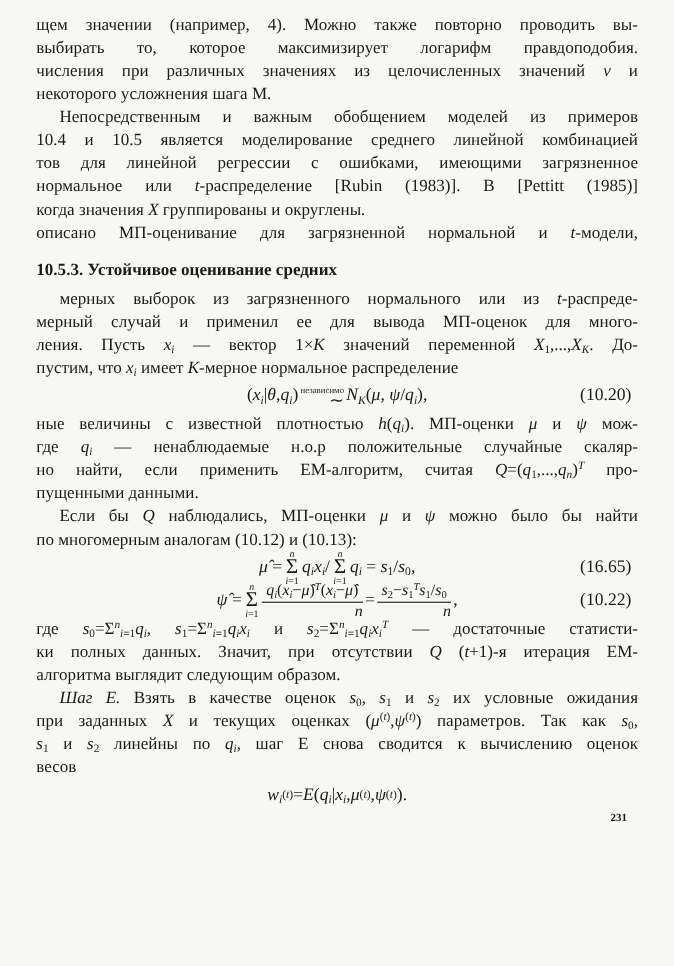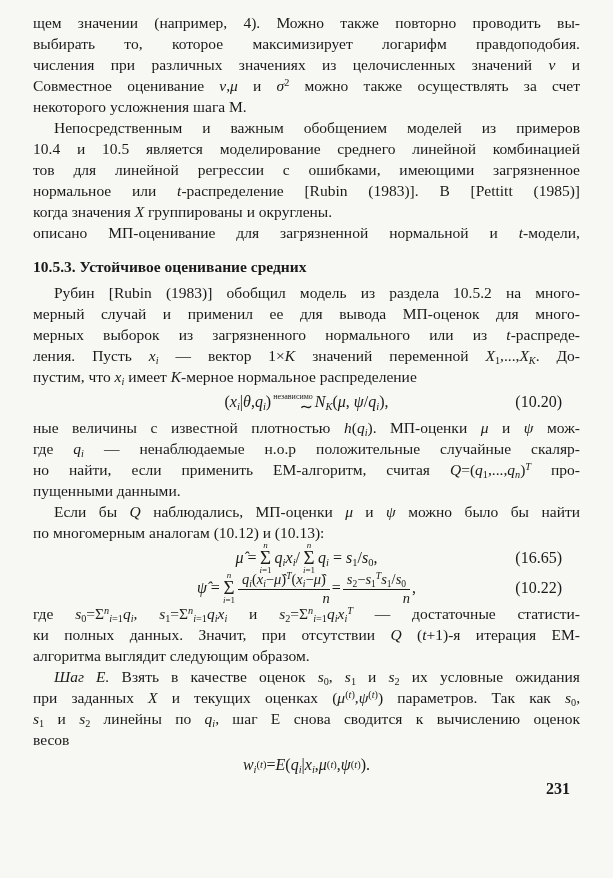--- a/index.html
+++ b/index.html
@@ -49,21 +49,21 @@
     min-height: 26px;
   }
   .eq-body {
     font-size: 16px;
     display: inline-flex;
     align-items: center;
   }
   .eq-body > span { margin: 0 1px; }
   .eq-num {
     position: absolute;
-    right: 18px;
+    right: 6px;
     top: 50%;
     transform: translateY(-50%);
     font-size: 16px;
     font-style: normal;
   }
   .bigsum {
     display: inline-flex;
     flex-direction: column;
     align-items: center;
     vertical-align: middle;
@@ -88,54 +88,52 @@
     margin: 0 1px;
   }
   .approx-stack .over { font-size: 8px; line-height: 8px; }
   .approx-stack .tilde { font-size: 16px; line-height: 11px; }
 
   .page-number {
     margin-top: auto;
     margin-bottom: 14px;
     padding-right: 10px;
     text-align: right;
-    font-size: 16px;
+    font-size: 10px;
     font-weight: bold;
   }
 </style>
 </head>
 <body>
 
 <div class="page">
 
   <div class="para">
       <div class="line">щем значении (например, 4). Можно также повторно проводить вы-</div>
       <div class="line">выбирать то, которое максимизирует логарифм правдоподобия.</div>
       <div class="line">числения при различных значениях из целочисленных значений <i>ν</i> и</div>
-      <div class="line">Совместное оценивание <i>ν</i>,<i>μ</i> и <i>σ</i><sup>2</sup> можно также осуществлять за счет</div>
       <div class="line last-line">некоторого усложнения шага М.</div>
     </div>
 
   <div class="para indented">
       <div class="line">Непосредственным и важным обобщением моделей из примеров</div>
       <div class="line">10.4 и 10.5 является моделирование среднего линейной комбинацией</div>
       <div class="line">тов для линейной регрессии с ошибками, имеющими загрязненное</div>
       <div class="line">нормальное или <i>t</i>-распределение [Rubin (1983)]. В [Pettitt (1985)]</div>
       <div class="line last-line">когда значения <i>X</i> группированы и округлены.</div>
       <div class="line">описано МП-оценивание для загрязненной нормальной и <i>t</i>-модели,</div>
     </div>
 
   <div class="section-heading">
     <div class="hline">10.5.3. Устойчивое оценивание средних</div>
   </div>
 
   <div class="para indented">
-      <div class="line">Рубин [Rubin (1983)] обобщил модель из раздела 10.5.2 на много-</div>
+      <div class="line">мерных выборок из загрязненного нормального или из <i>t</i>-распреде-</div>
       <div class="line">мерный случай и применил ее для вывода МП-оценок для много-</div>
-      <div class="line">мерных выборок из загрязненного нормального или из <i>t</i>-распреде-</div>
       <div class="line">ления. Пусть <i>x<sub>i</sub></i> — вектор 1×<i>K</i> значений переменной <i>X</i><sub>1</sub>,...,<i>X<sub>K</sub></i>. До-</div>
       <div class="line last-line">пустим, что <i>x<sub>i</sub></i> имеет <i>K</i>-мерное нормальное распределение</div>
     </div>
 
   <div class="equation">
     <span class="eq-body">
       <span>(<i>x<sub>i</sub></i>|<i>θ</i>,<i>q<sub>i</sub></i>)</span>
       <span class="approx-stack">
         <span class="over">независимо</span>
         <span class="tilde">∼</span>

